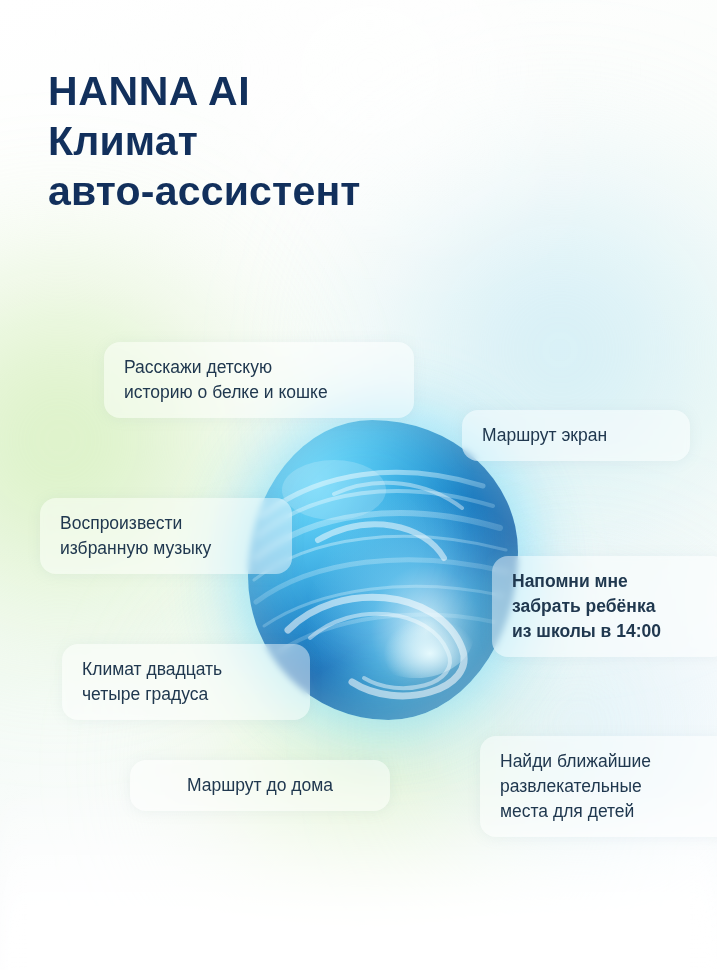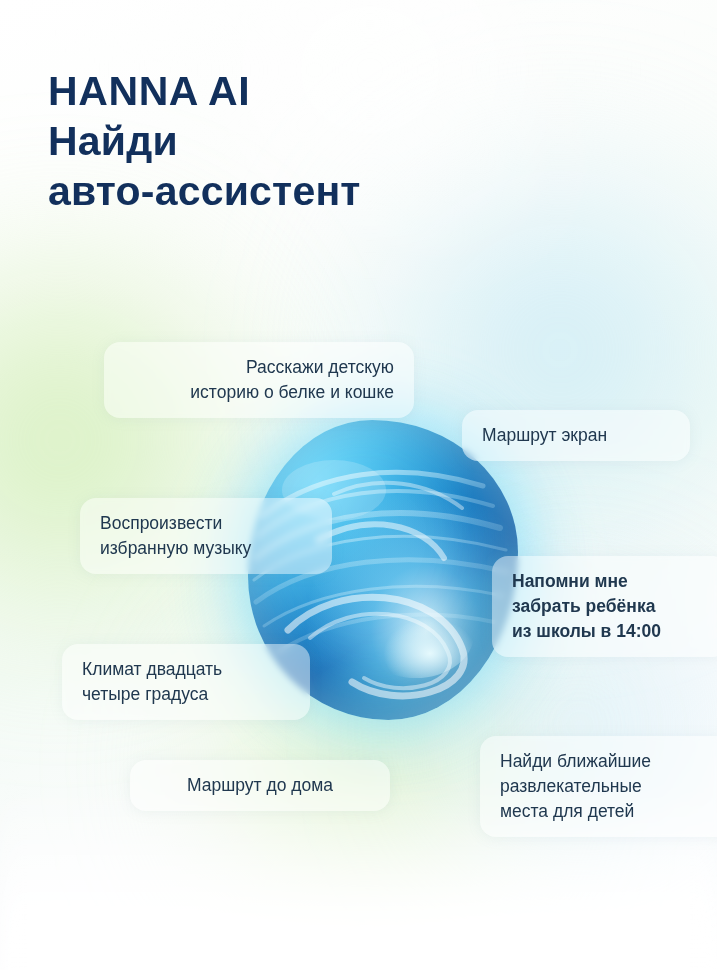--- a/index.html
+++ b/index.html
@@ -125,44 +125,44 @@
     border-radius: 16px;
     background: rgba(255, 255, 255, 0.46);
     box-shadow: 0 1px 14px rgba(130, 160, 170, 0.10);
     color: #20384f;
     font-size: 17.5px;
     line-height: 1.42;
     padding: 13px 20px;
     white-space: pre-line;
     backdrop-filter: blur(3px);
   }
-  .chip-kids-story   { left: 104px; top: 342px; width: 270px; text-align: right; }
+  .chip-kids-story   { left: 104px; top: 342px; width: 270px; }
   .chip-screen-on    { left: 462px; top: 410px; width: 188px; }
-  .chip-music        { left: 40px;  top: 498px; width: 212px; margin-left: 40px; }
+  .chip-music        { left: 40px;  top: 498px; width: 212px; }
   .chip-reminder     { left: 492px; top: 556px; width: 196px; font-weight: bold; }
   .chip-climate      { left: 62px;  top: 644px; width: 208px; }
   .chip-route        { left: 130px; top: 760px; width: 220px; text-align: center; }
   .chip-places       { left: 432px; top: 736px; width: 212px; margin-left: 48px; }
 </style>
 </head>
 <body>
 
 <div class="poster">
 
   <div class="bg-base"></div>
   <div class="bg-blob blob-green-left"></div>
   <div class="bg-blob blob-cyan-right"></div>
   <div class="bg-blob blob-green-bottom"></div>
   <div class="bg-blob blob-cyan-lower"></div>
   <div class="bg-blob blob-white-top"></div>
   <div class="blob-white-bottom"></div>
 
   <div class="title-block">
     <div class="title-line brand">HANNA AI</div>
-    <div class="title-line">Найди</div>
+    <div class="title-line">Климат</div>
     <div class="title-line">авто-ассистент</div>
   </div>
 
   <div class="orb-wrap">
     <div class="orb-glow"></div>
     <div class="orb">
       <svg viewBox="0 0 270 300" preserveAspectRatio="none">
         <defs>
           <linearGradient id="lg1" x1="0" y1="0" x2="1" y2="1">
             <stop offset="0%" stop-color="#ffffff" stop-opacity="0.85"></stop>

